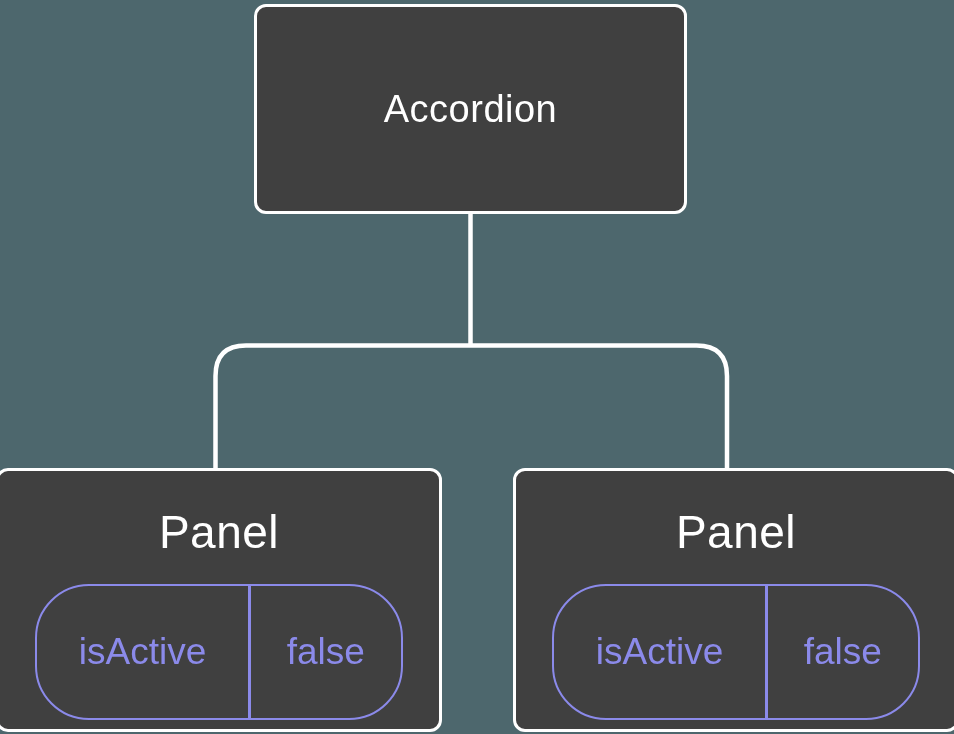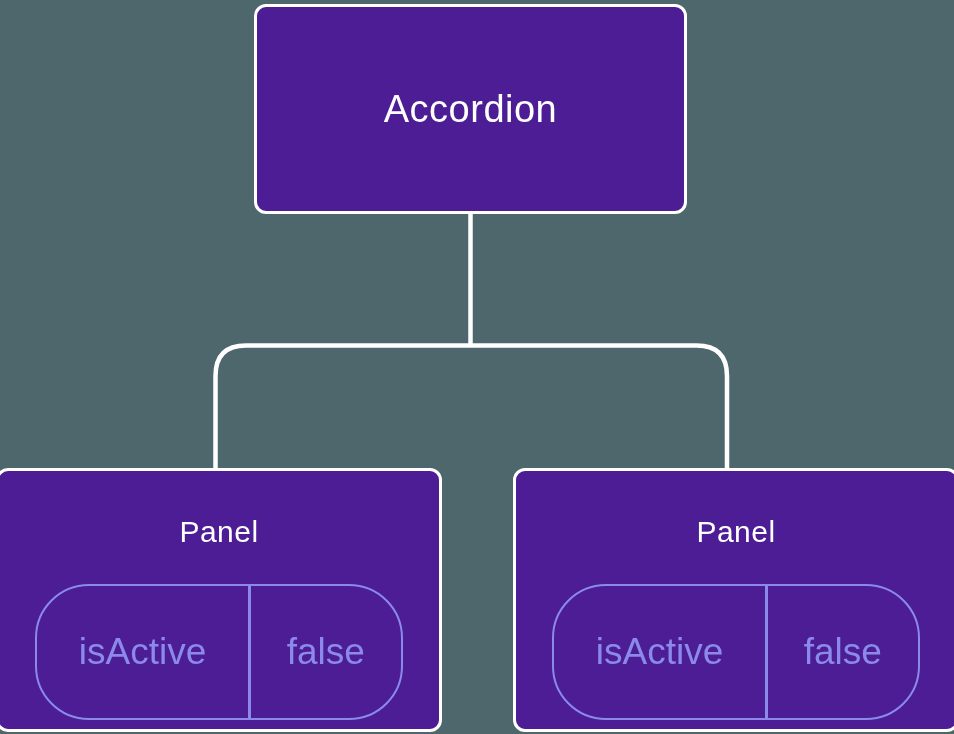--- a/index.html
+++ b/index.html
@@ -18,21 +18,21 @@
   .connectors {
     position: absolute;
     left: 0;
     top: 0;
     width: 954px;
     height: 734px;
   }
   .node {
     position: absolute;
     box-sizing: border-box;
-    background: #4c1d95;
+    background: #404040;
     border: 3px solid #FFFFFF;
     border-radius: 12px;
     color: #FFFFFF;
   }
   .node-root {
     left: 254px;
     top: 4px;
     width: 433px;
     height: 210px;
     display: flex;
@@ -47,21 +47,21 @@
     width: 446px;
     height: 264px;
     display: flex;
     flex-direction: column;
     align-items: center;
   }
   .node-panel.left  { left: -4px; }
   .node-panel.right { left: 513px; }
   .panel-label {
     margin-top: 38px;
-    font-size: 30px;
+    font-size: 46px;
     font-weight: 500;
     line-height: 46px;
     color: #FFFFFF;
     letter-spacing: 0.5px;
   }
   .prop-pill {
     margin-top: 29px;
     width: 368px;
     height: 136px;
     box-sizing: border-box;

